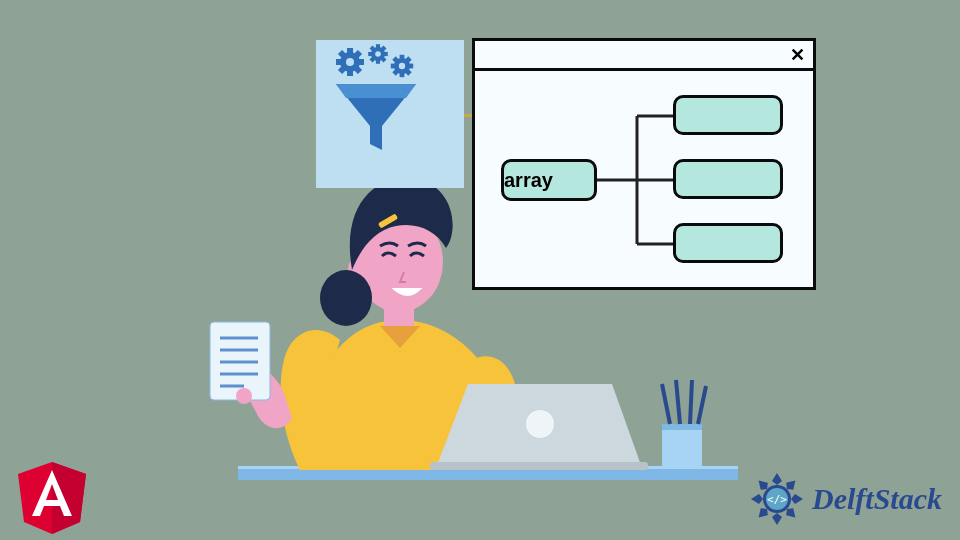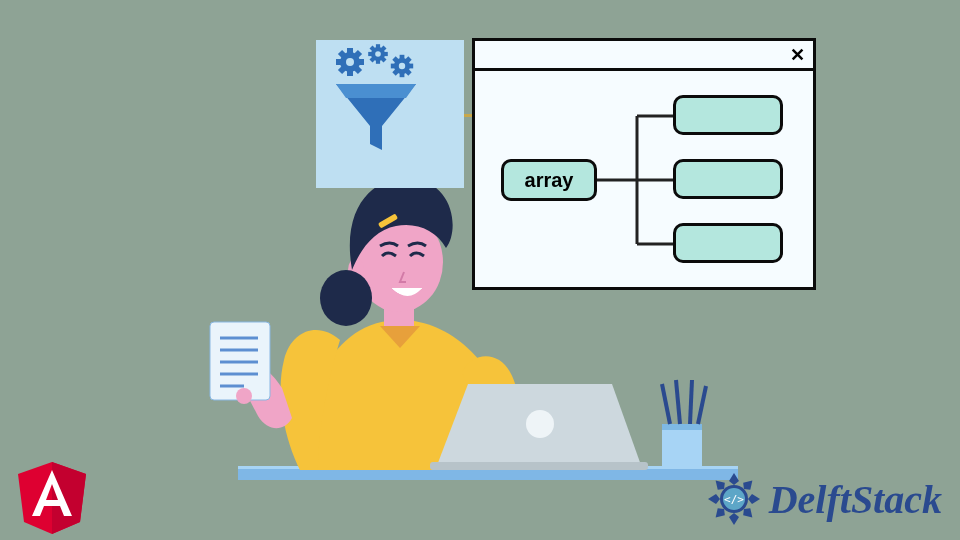--- a/index.html
+++ b/index.html
@@ -20,21 +20,21 @@
     bottom: 12px;
     display: flex;
     align-items: center;
     gap: 6px;
   }
   .watermark .seal {
     width: 58px; height: 58px;
     display:flex; align-items:center; justify-content:center;
   }
   .watermark .brand {
-    font-size: 40px;
+    font-size: 30px;
     font-style: italic;
     color: #2a4a8f;
     font-weight: 600;
     font-family: "Times New Roman", serif;
   }
   .ang-logo {
     position: absolute;
     left: 18px;
     bottom: 6px;
     width: 68px; height: 72px;
@@ -55,21 +55,21 @@
   .close-x { font-size: 18px; font-weight: bold; cursor: default; }
   .diagram-body {
     position: relative;
     width: 100%; height: calc(100% - 30px);
   }
   .node {
     position: absolute;
     border: 3px solid #0b0b0b;
     background: #b4e7de;
     border-radius: 10px;
-    display:flex; align-items:center; justify-content:center;
+    display:flex; align-items:center; 
     font-weight: 900;
     font-size: 20px;
   }
   .node.root { left: 26px; top: 88px; width: 96px; height: 42px; }
   .node.leaf { left: 198px; width: 110px; height: 40px; }
   .node.leaf.l1 { top: 24px; }
   .node.leaf.l2 { top: 88px; }
   .node.leaf.l3 { top: 152px; }
   .edges { position:absolute; left:0; top:0; }
   .funnel-tile {

